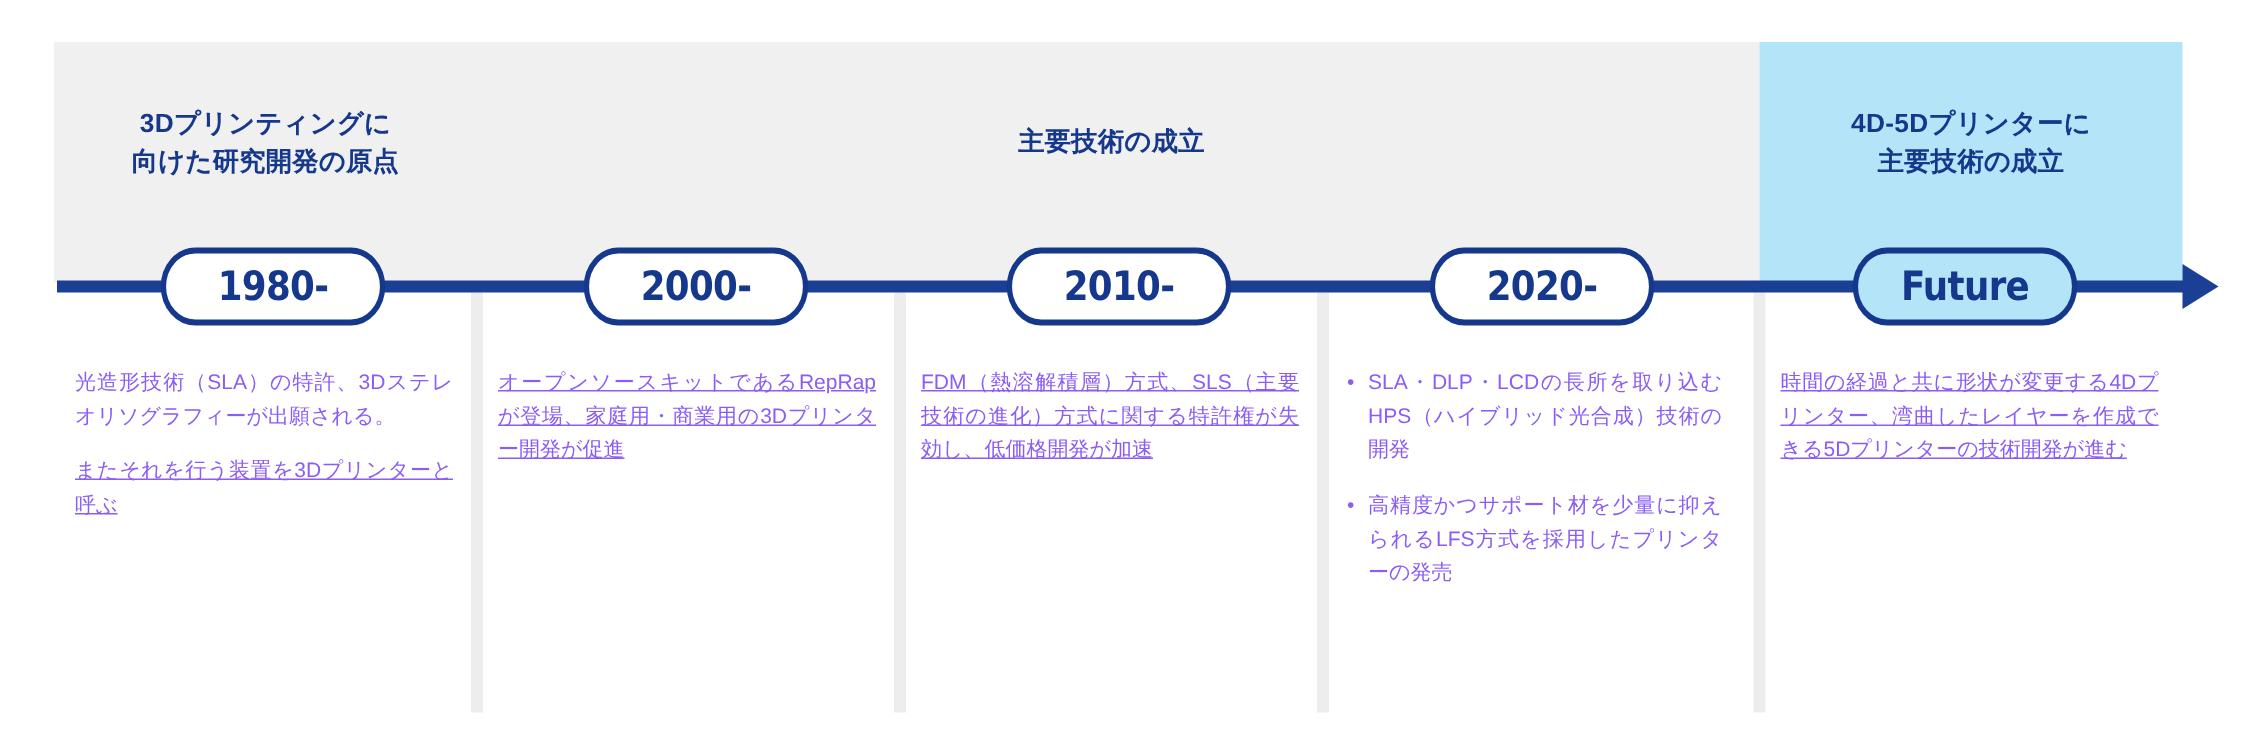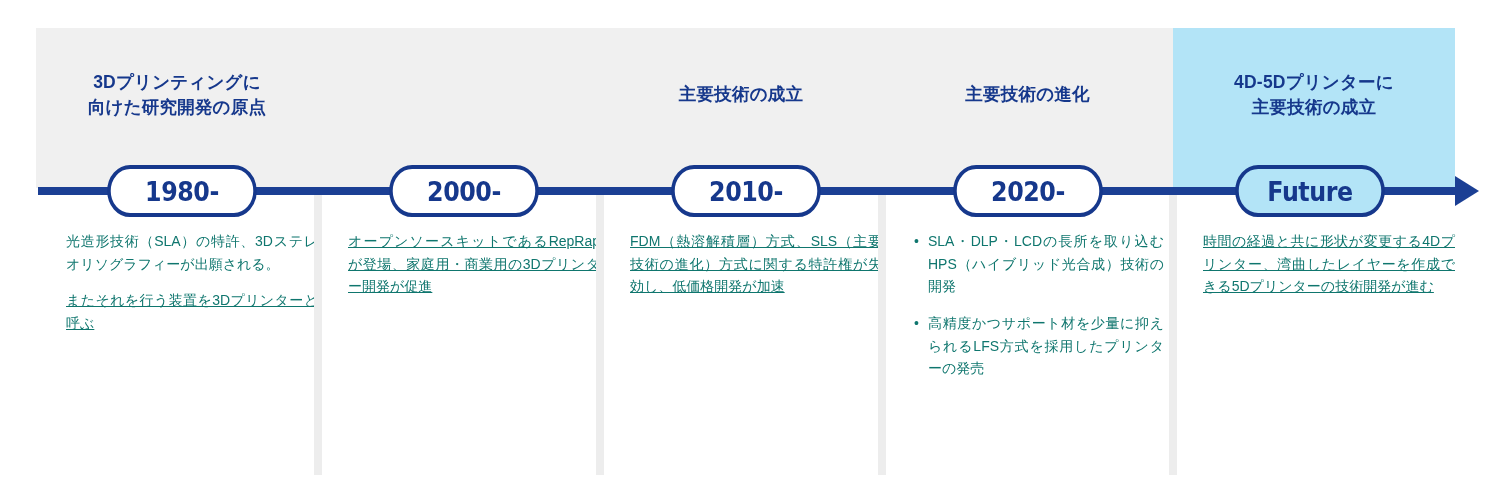--- a/index.html
+++ b/index.html
@@ -69,29 +69,28 @@
     font-size: 17.5px;
     font-weight: bold;
     line-height: 1.45;
     letter-spacing: 0.2px;
     white-space: pre-line;
   }
 
   
   .col-body {
     position: absolute;
-    top: 202px;
+    top: 215px;
     left: 14px;
     width: 252px;
-    color: #0f766e;
+    color: #8b5cf6;
     font-size: 14px;
     line-height: 1.62;
     text-align: justify;
     text-justify: inter-character;
-    margin-left: 16px;
   }
   .body-para {
     margin: 0 0 14px 0;
     white-space: pre-line;
   }
   .body-para:last-child { margin-bottom: 0; text-decoration: underline; }
 
   .bullet-item {
     position: relative;
     margin: 0 0 14px 0;
@@ -178,21 +177,20 @@
         <div class="col-panel"></div>
         <div class="col-divider"></div>
         <div class="col-heading">主要技術の成立</div>
         <div class="col-body">
           <p class="body-para">FDM（熱溶解積層）方式、SLS（主要技術の進化）方式に関する特許権が失効し、低価格開発が加速</p>
         </div>
       </div>
       <div class="column" style="left: 882px; width: 291px;">
         <div class="col-panel"></div>
         <div class="col-divider"></div>
-        <div class="col-heading">主要技術の進化</div>
         <div class="col-body">
           <div class="bullet-item"><span class="dot">•</span><span>SLA・DLP・LCDの長所を取り込むHPS（ハイブリッド光合成）技術の開発</span></div>
           <div class="bullet-item"><span class="dot">•</span><span>高精度かつサポート材を少量に抑えられるLFS方式を採用したプリンターの発売</span></div>
         </div>
       </div>
       <div class="column highlight" style="left: 1173px; width: 282px;">
         <div class="col-panel"></div>
         <div class="col-divider"></div>
         <div class="col-heading">4D-5Dプリンターに
 主要技術の成立</div>

